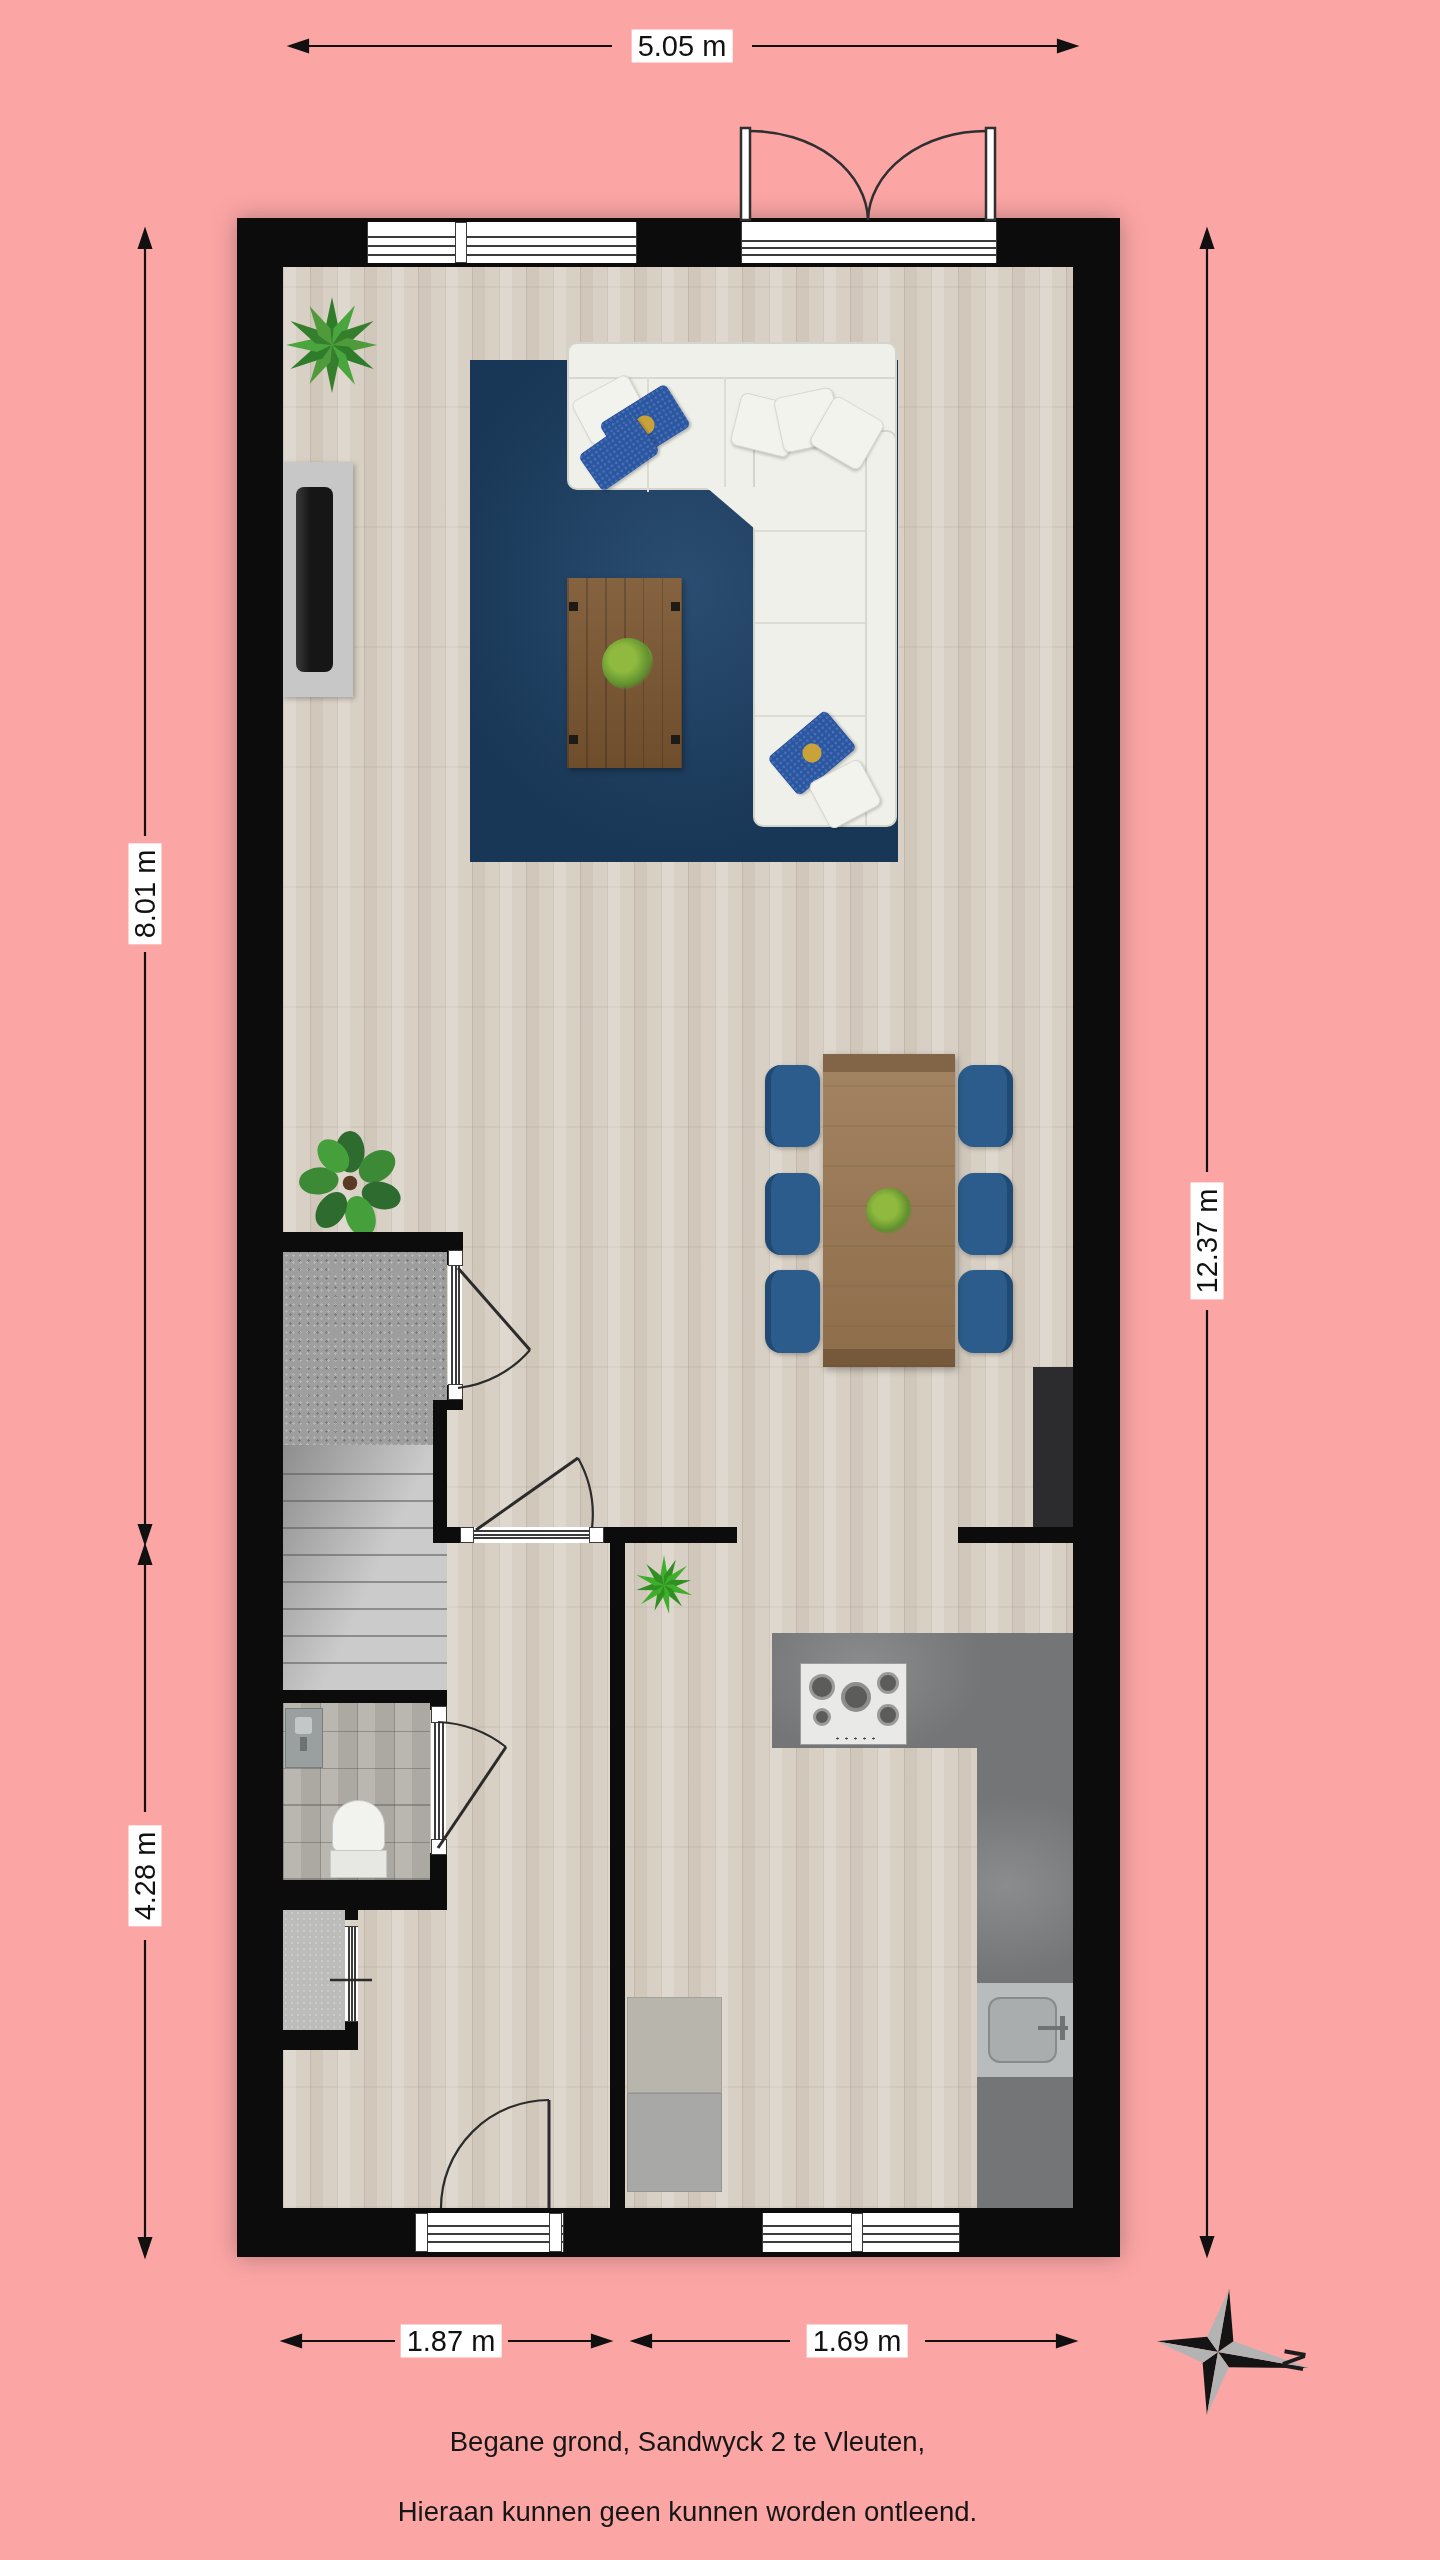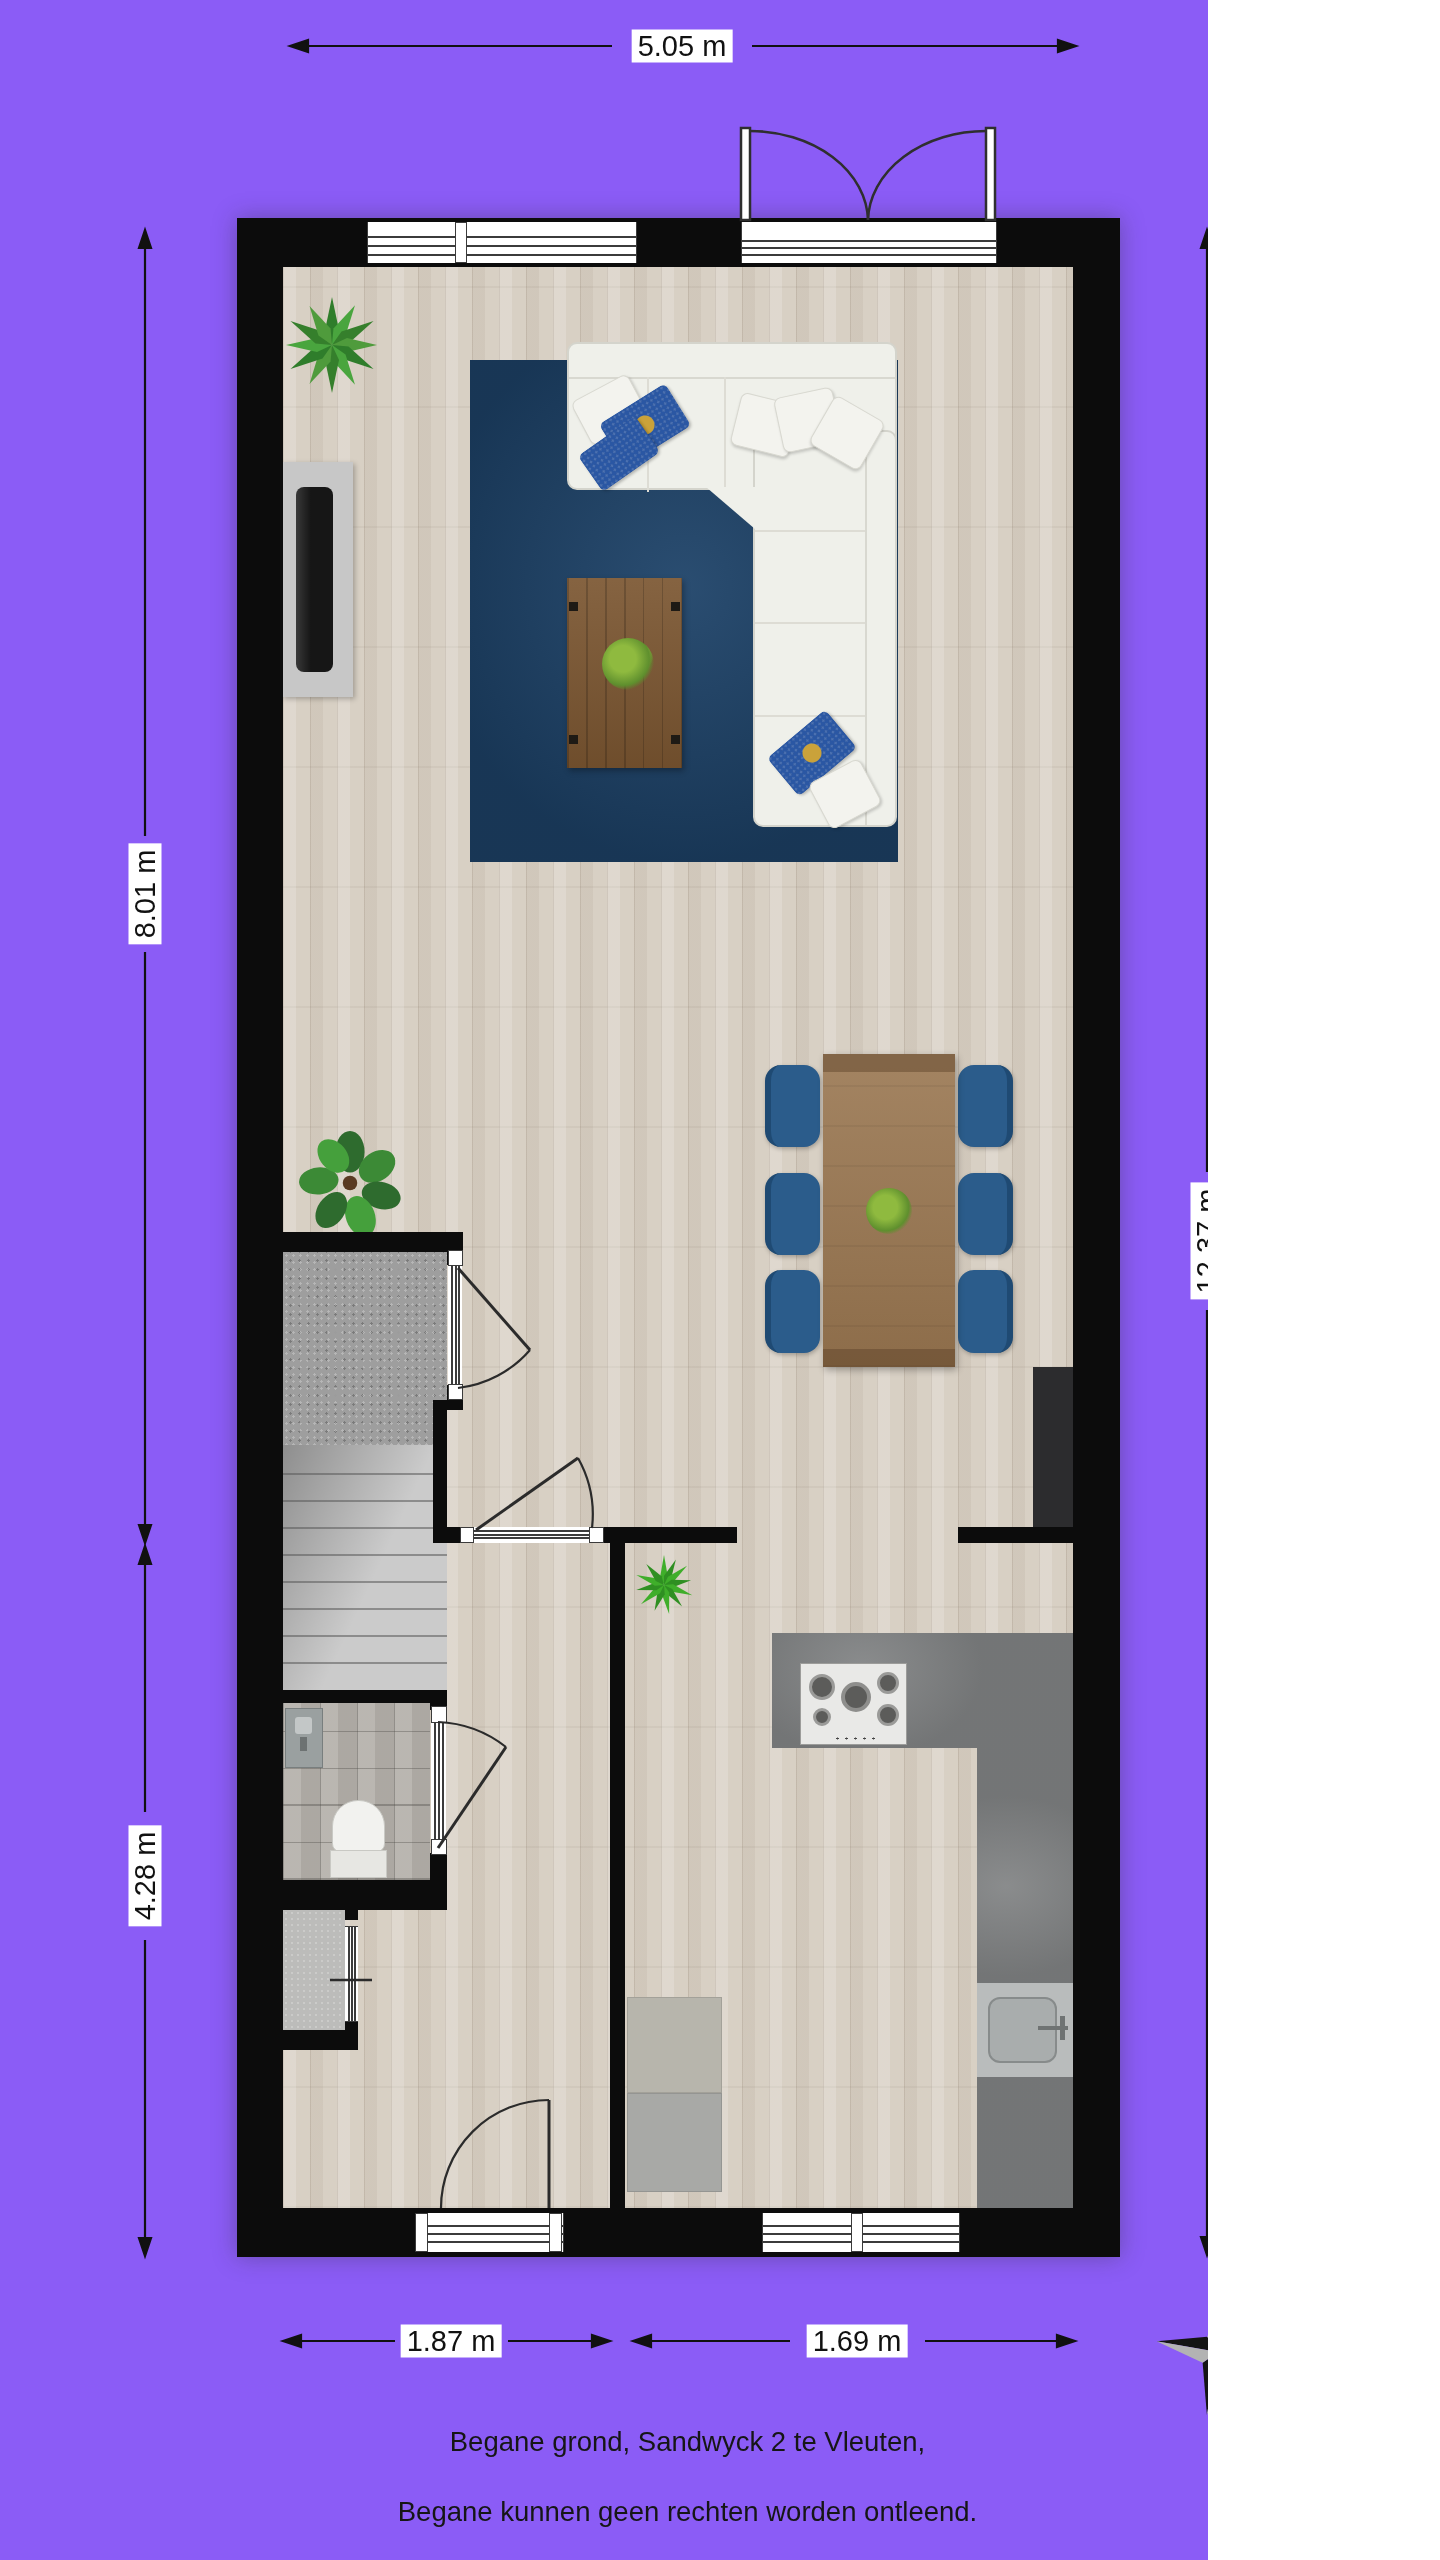--- a/index.html
+++ b/index.html
@@ -1,17 +1,17 @@
 <!DOCTYPE html>
 <html><head>
 <meta charset="utf-8">
 <style>
   html,body{margin:0;padding:0;background:#ffffff;}
   body{font-family:"Liberation Sans", sans-serif; color:#1c1c1c;}
-  .stage{position:relative;width:1208px;height:2560px;background:#8b5cf6;overflow:hidden;}
+  .stage{position:relative;width:1440px;height:2560px;background:#fca5a5;overflow:hidden;}
   .abs{position:absolute;}
   .wall{position:absolute;background:#0c0c0c;}
   .plan-shadow{position:absolute;box-shadow:0 0 22px rgba(40,40,40,.35);}
   .floor{position:absolute;background-color:#d8d0c4;background-image:
     repeating-linear-gradient(90deg, rgba(110,90,70,.14) 0 1.5px, rgba(0,0,0,0) 1.5px 27px),
     repeating-linear-gradient(90deg, rgba(255,255,255,.18) 0 13px, rgba(0,0,0,0) 13px 27px, rgba(120,100,80,.08) 27px 40px, rgba(0,0,0,0) 40px 54px),
     repeating-linear-gradient(0deg, rgba(90,75,60,.06) 0 2px, rgba(0,0,0,0) 2px 120px);}
   .winH{position:absolute;background:#ffffff;border-left:1.5px solid #3b3b3b;border-right:1.5px solid #3b3b3b;
     background-image:linear-gradient(#3b3b3b,#3b3b3b),linear-gradient(#3b3b3b,#3b3b3b),linear-gradient(#3b3b3b,#3b3b3b);
     background-size:100% 2px;background-position:0 14px,0 23px,0 32px;background-repeat:no-repeat;}
@@ -301,15 +301,15 @@
   <span class="dimlabel" style="left:682px;top:46px;">5.05 m</span>
   <span class="dimlabelV" style="left:145px;top:894px;">8.01 m</span>
   <span class="dimlabelV" style="left:145px;top:1876px;">4.28 m</span>
   <span class="dimlabelV" style="left:1207px;top:1241px;">12.37 m</span>
   <span class="dimlabel" style="left:451px;top:2341px;">1.87 m</span>
   <span class="dimlabel" style="left:857px;top:2341px;">1.69 m</span>
 
   <span class="abs" style="left:1282px;top:2342px;font-size:31px;font-weight:bold;transform:rotate(100deg);">N</span>
 
   <div class="caption" style="top:2426px;">Begane grond, Sandwyck 2 te Vleuten,</div>
-  <div class="caption" style="top:2496px;">Begane kunnen geen rechten worden ontleend.</div>
+  <div class="caption" style="top:2496px;">Hieraan kunnen geen kunnen worden ontleend.</div>
 
 </div>
 
 </body></html>

